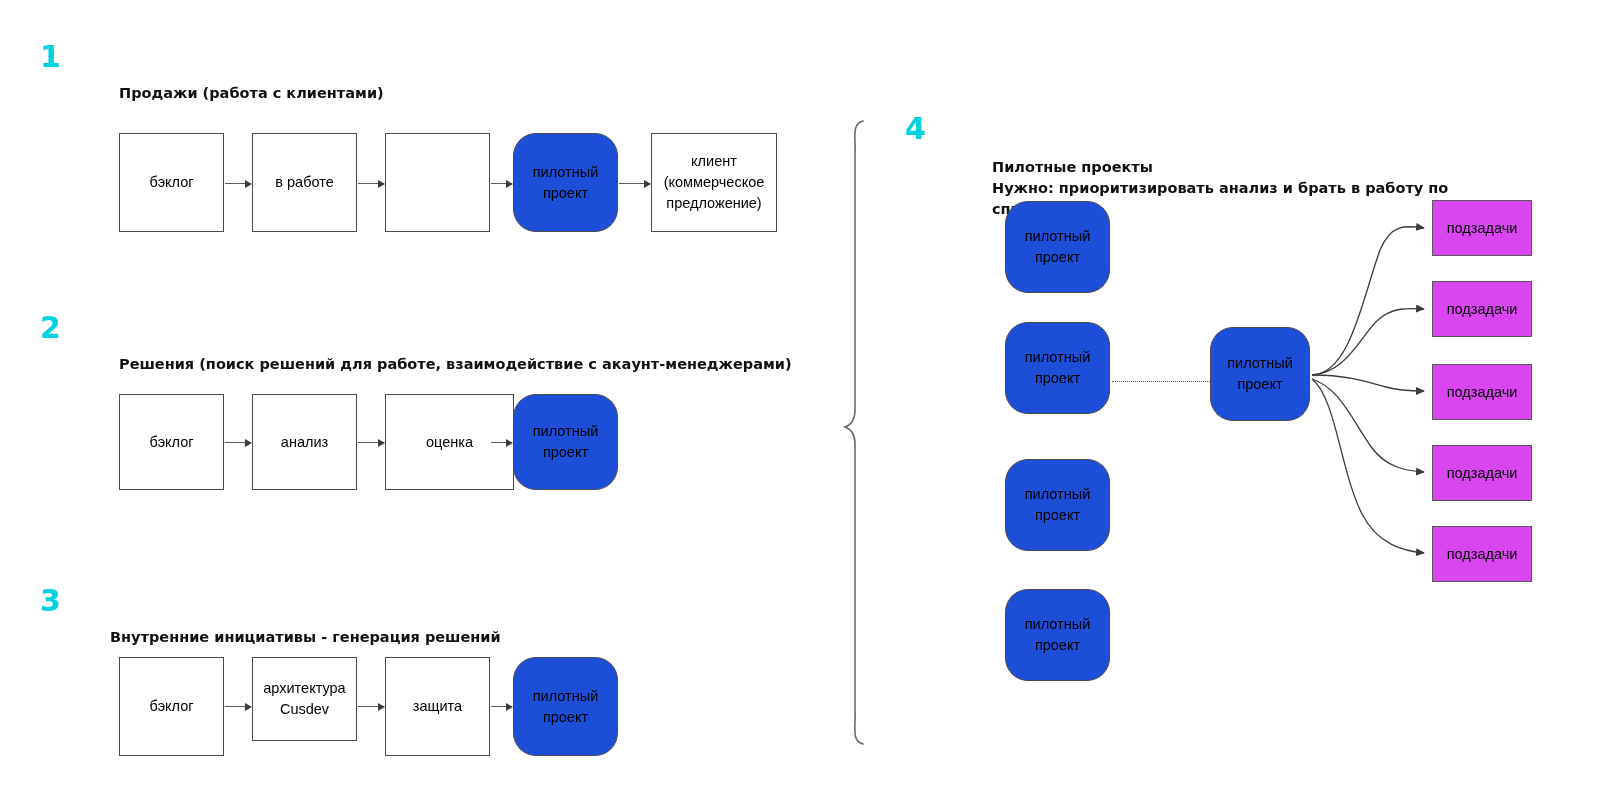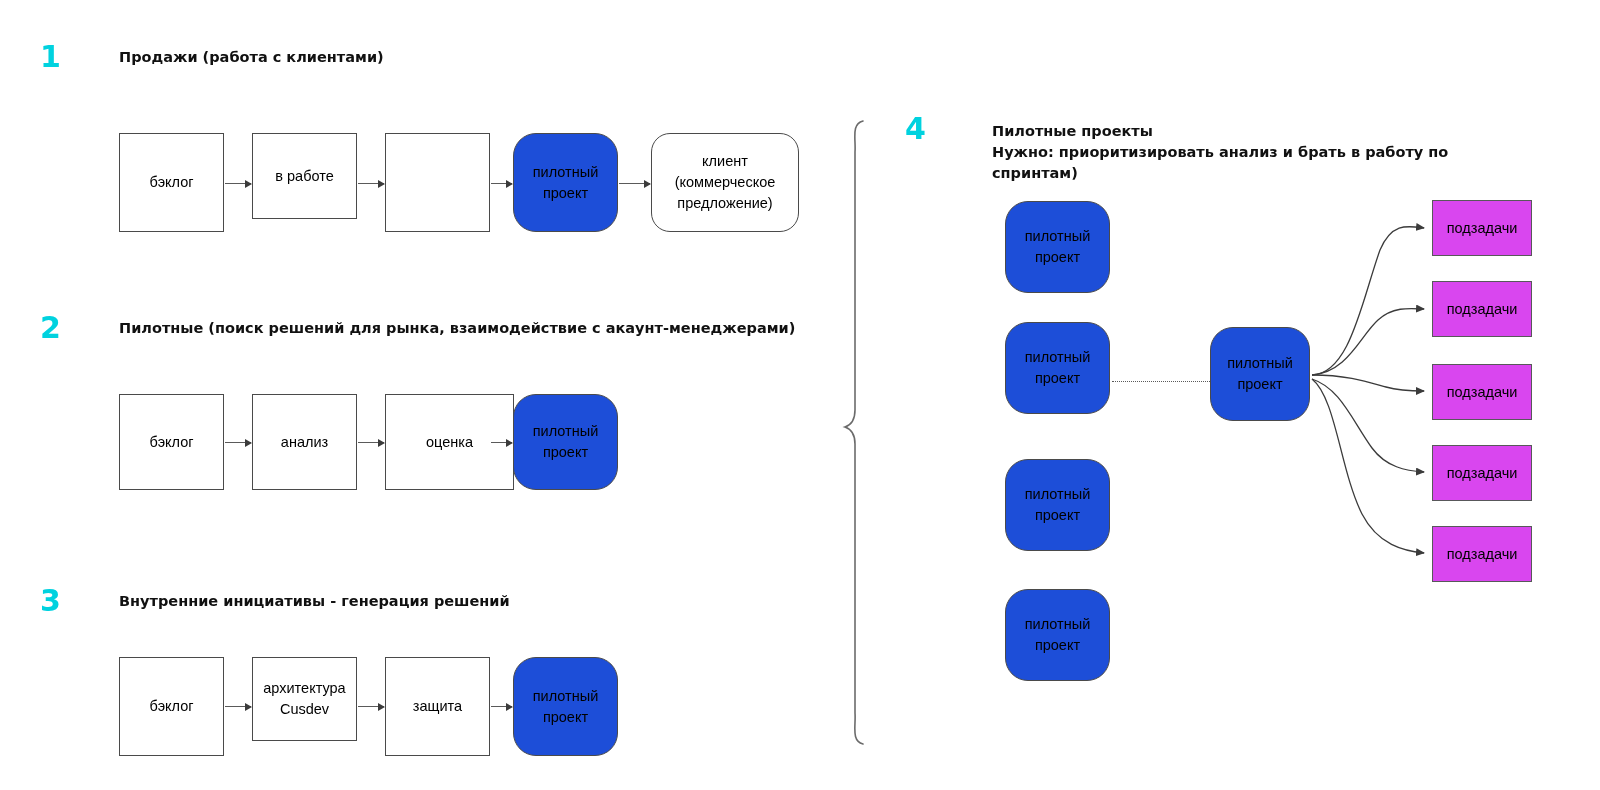--- a/index.html
+++ b/index.html
@@ -33,20 +33,21 @@
 
   
   .sec-title {
     position: absolute;
     font-family: "DejaVu Sans", sans-serif;
     font-size: 14.5px;
     font-weight: 700;
     color: #111111;
     line-height: 21px;
     white-space: pre-line;
+    margin-top: 36px;
   }
 
   
   .box {
     position: absolute;
     box-sizing: border-box;
     border: 1.4px solid #4a4a4a;
     background: #ffffff;
     display: flex;
     align-items: center;
@@ -102,63 +103,63 @@
 <div id="canvas">
 
   <div class="sec-num" style="left:40px; top:42px;">1</div>
   <div class="sec-title" style="left:119px; top:47px; width:700px;">Продажи  (работа с клиентами)</div>
 
   <div class="box" style="left:119px; top:133px; width:105px; height:99px;">бэклог</div>
   <div class="arrow" style="left:225px; top:183px; width:26px;">
       <i class="head"></i>
     </div>
 
-  <div class="box" style="left:252px; top:133px; width:105px; height:86px;">в работе</div>
+  <div class="box" style="left:252px; top:133px; width:105px; height:99px;">в работе</div>
   <div class="arrow" style="left:358px; top:183px; width:26px;">
       <i class="head"></i>
     </div>
 
   <div class="box" style="left:385px; top:133px; width:105px; height:99px;"></div>
   <div class="arrow" style="left:491px; top:183px; width:21px;">
       <i class="head"></i>
     </div>
 
   <div class="box teal" style="left:513px; top:133px; width:105px; height:99px;">пилотный
 проект</div>
   <div class="arrow" style="left:619px; top:183px; width:31px;">
       <i class="head"></i>
     </div>
 
-  <div class="box" style="left:651px; top:133px; width:148px; height:99px;border-radius:19px;">клиент
+  <div class="box" style="left:651px; top:133px; width:126px; height:99px;">клиент
 (коммерческое
 предложение)</div>
 
   <div class="sec-num" style="left:40px; top:313px;">2</div>
-  <div class="sec-title" style="left:119px; top:318px; width:740px;">Пилотные (поиск решений для рынка, взаимодействие с акаунт-менеджерами)</div>
+  <div class="sec-title" style="left:119px; top:318px; width:740px;">Решения (поиск решений для работе, взаимодействие с акаунт-менеджерами)</div>
 
   <div class="box" style="left:119px; top:394px; width:105px; height:96px;">бэклог</div>
   <div class="arrow" style="left:225px; top:442px; width:26px;">
       <i class="head"></i>
     </div>
 
   <div class="box" style="left:252px; top:394px; width:105px; height:96px;">анализ</div>
   <div class="arrow" style="left:358px; top:442px; width:26px;">
       <i class="head"></i>
     </div>
 
   <div class="box" style="left:385px; top:394px; width:129px; height:96px;">оценка</div>
   <div class="arrow" style="left:491px; top:442px; width:21px;">
       <i class="head"></i>
     </div>
 
   <div class="box teal" style="left:513px; top:394px; width:105px; height:96px;">пилотный
 проект</div>
 
   <div class="sec-num" style="left:40px; top:586px;">3</div>
-  <div class="sec-title" style="left:119px; top:591px; width:740px;">Внутренние инициативы -  генерация решений</div>
+  <div class="sec-title" style="left:110px; top:591px; width:740px;">Внутренние инициативы -  генерация решений</div>
 
   <div class="box" style="left:119px; top:657px; width:105px; height:99px;">бэклог</div>
   <div class="arrow" style="left:225px; top:706px; width:26px;">
       <i class="head"></i>
     </div>
 
   <div class="box" style="left:252px; top:657px; width:105px; height:84px;">архитектура
 Cusdev</div>
   <div class="arrow" style="left:358px; top:706px; width:26px;">
       <i class="head"></i>

